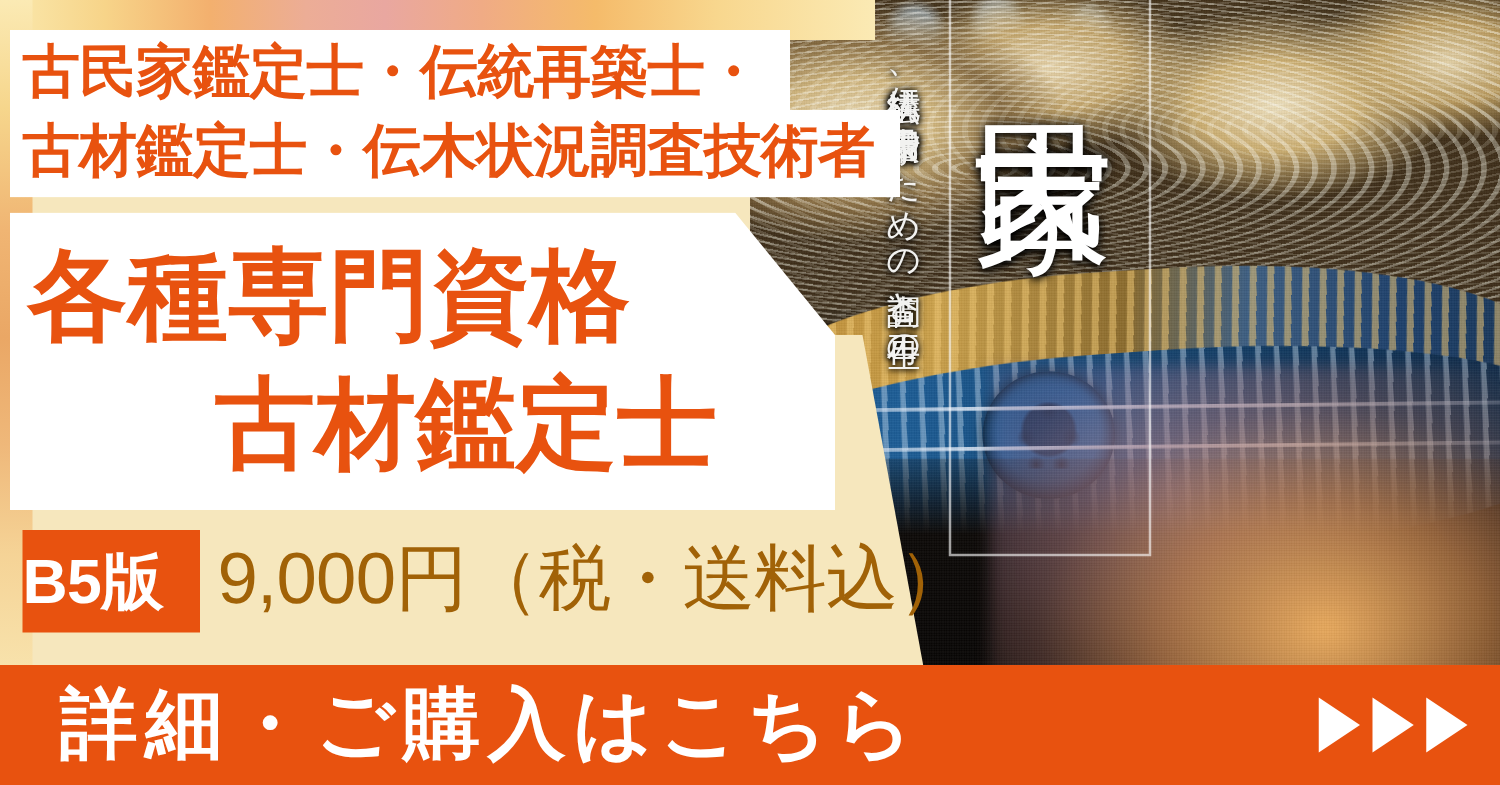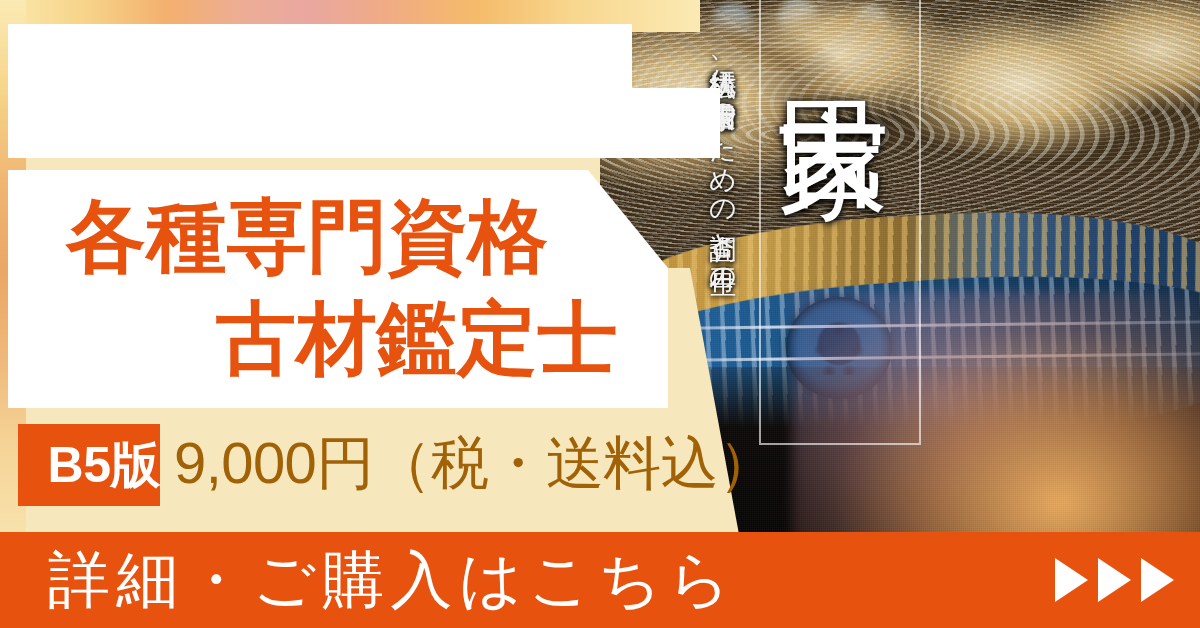--- a/index.html
+++ b/index.html
@@ -260,34 +260,33 @@
     position: absolute;
     left: 22px; top: 186px;
     width: 660px;
     color: #e8520f;
     font-family: "Liberation Sans", "DejaVu Sans", sans-serif;
     font-weight: bold;
     font-size: 80px;
     line-height: 1.28;
     letter-spacing: 0.005em;
     white-space: nowrap;
-    margin-left: 44px;
   }
   .title-main .l1 { display: block; }
   .title-main .l2 { display: block; padding-left: 150px; }
 
   
   .badge-b5 {
     position: absolute;
     left: 18px; top: 424px;
     width: 142px; height: 82px;
     background: #e8520f;
     display: flex;
     align-items: center;
-    justify-content: flex-end;
+    justify-content: flex-start;
   }
   .badge-b5 span {
     color: #ffffff;
     font-family: "Liberation Sans", "DejaVu Sans", sans-serif;
     font-weight: bold;
     font-size: 50px;
     letter-spacing: -0.01em;
     line-height: 1;
   }
   .price-text {
@@ -310,21 +309,21 @@
     background: #e8520f;
     display: flex;
     align-items: center;
   }
   .cta-label {
     position: absolute;
     left: 48px; top: 50%;
     transform: translateY(-50%);
     color: #ffffff;
     font-family: "Liberation Sans", "DejaVu Sans", sans-serif;
-    font-weight: normal;
+    font-weight: bold;
     font-size: 62px;
     letter-spacing: 0.10em;
     line-height: 1;
     white-space: nowrap;
   }
   .cta-arrows {
     position: absolute;
     right: 26px; top: 50%;
     transform: translateY(-50%);
     display: flex;
@@ -364,20 +363,24 @@
 
   <div class="cover-subtitle">伝統構法、古民家活用のための調査と再生の</div>
 
   <div class="cream-diagonal"></div>
   <div class="cream-diagonal-lower"></div>
 
   <div class="top-gradient-strip"></div>
   <div class="left-gradient-strip"></div>
 
   <div class="panel-headline"></div>
+  <div class="headline">
+    <span class="ln">古民家鑑定士・伝統再築士・</span>
+    <span class="ln">古材鑑定士・伝木状況調査技術者</span>
+  </div>
 
   <div class="panel-title"></div>
   <div class="title-main">
     <span class="l1">各種専門資格</span>
     <span class="l2">古材鑑定士</span>
   </div>
 
   <div class="badge-b5">
     <span>B5版</span>
   </div>

